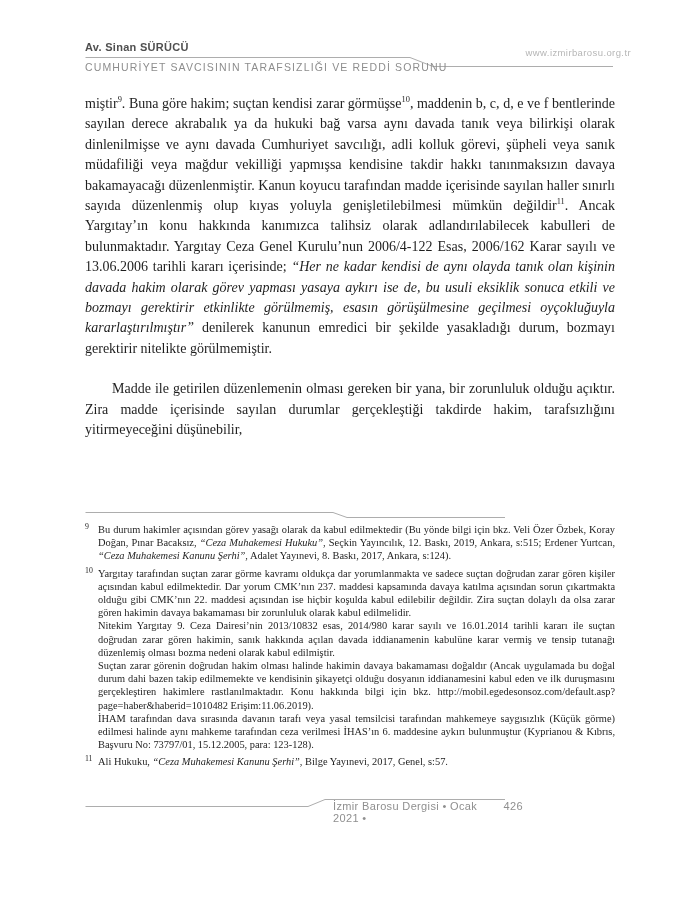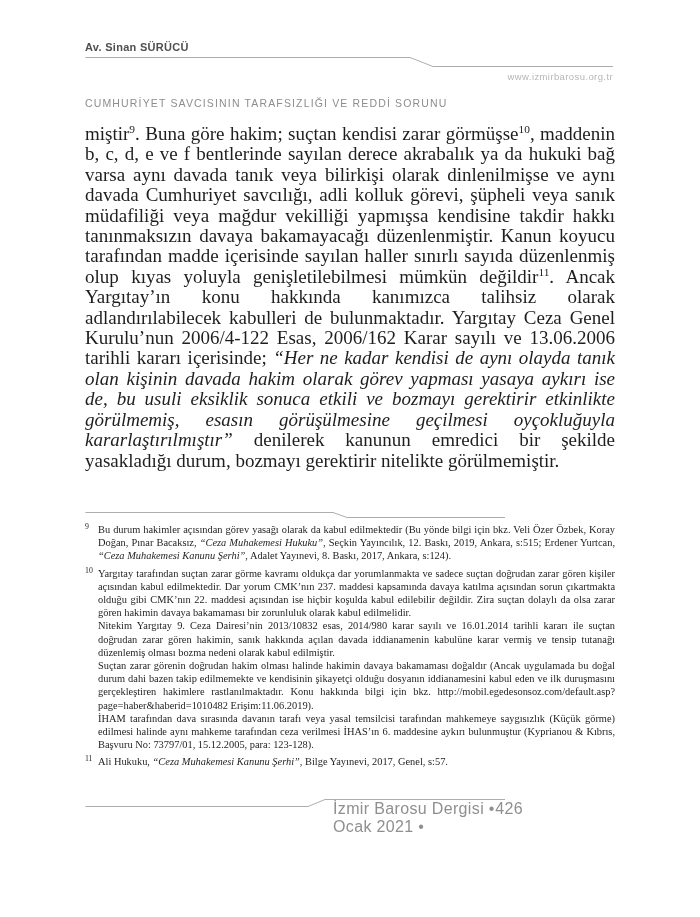--- a/index.html
+++ b/index.html
@@ -18,34 +18,32 @@
     font-family:"Liberation Sans", sans-serif;
     font-size:11px; font-weight:bold; letter-spacing:.3px;
     color:#4f4f4f;
   }
   .header-rule { position:absolute; left:85px; top:55px; }
   .article-title {
     position:absolute; left:85px; top:61px;
     font-family:"Liberation Sans", sans-serif;
     font-size:10.5px; letter-spacing:1.15px;
     color:#8d8d8d;
-    margin-top:36px;
   }
   .website {
-    position:absolute; left:362px; top:47px; width:251px;
+    position:absolute; left:380px; top:47px; width:251px;
     text-align:right;
     font-family:"Liberation Sans", sans-serif;
     font-size:9.5px; letter-spacing:.4px;
     color:#b6b6b6;
-    margin-top:24px;
   }
   
   .body-text {
-    position:absolute; left:85px; top:124px; width:530px;
-    font-size:19px; line-height:20.4px;
+    position:absolute; left:85px; top:94px; width:530px;
+    font-size:14px; line-height:20.4px;
     text-align:justify;
   }
   .body-text p { margin:0; }
   .body-text p + p { margin-top:20px; text-indent:27px; }
   sup { font-size:.6em; line-height:0; vertical-align:super; }
   i { font-style:italic; }
   
   .footnotes {
     position:absolute; left:85px; top:511px; width:530px;
     font-size:10.4px; line-height:13.2px;
@@ -57,41 +55,42 @@
     position:absolute; left:0; top:-1px;
     font-size:7.8px; line-height:normal;
   }
   .fn-par { margin:0; }
   
   .footer-rule { position:absolute; left:85px; top:796px; }
   .footer-text {
     position:absolute; left:333px; top:800px; width:190px;
     display:flex; justify-content:flex-end; align-items:baseline;
     font-family:"Liberation Sans", sans-serif;
-    font-size:16px; letter-spacing:.35px;
+    font-size:11px; letter-spacing:.35px;
     color:#8f8f8f;
   }
 </style>
 </head>
 <body>
 
 <div class="page">
 
   <div class="author">Av. Sinan SÜRÜCÜ</div>
 
   <svg class="header-rule" width="530" height="14" viewBox="0 0 530 14">
     <polyline points="0.5,2.5 325,2.5 348,11.5 528,11.5" fill="none" stroke="#adadad" stroke-width="1"></polyline>
   </svg>
 
   <div class="article-title">CUMHURİYET SAVCISININ TARAFSIZLIĞI VE REDDİ SORUNU</div>
 
   <div class="website">www.izmirbarosu.org.tr</div>
 
   <div class="body-text">
     <p><span>miştir</span><sup>9</sup><span>. Buna göre hakim; suçtan kendisi zarar görmüşse</span><sup>10</sup><span>, maddenin b, c, d, e ve f bentlerinde sayılan derece akrabalık ya da hukuki bağ varsa aynı davada tanık veya bilirkişi olarak dinlenilmişse ve aynı davada Cumhuriyet savcılığı, adli kolluk görevi, şüpheli veya sanık müdafiliği veya mağdur vekilliği yapmışsa kendisine takdir hakkı tanınmaksızın davaya bakamayacağı düzenlenmiştir. Kanun koyucu tarafından madde içerisinde sayılan haller sınırlı sayıda düzenlenmiş olup kıyas yoluyla genişletilebilmesi mümkün değildir</span><sup>11</sup><span>.  Ancak Yargıtay’ın konu hakkında kanımızca talihsiz olarak adlandırılabilecek kabulleri de bulunmaktadır. Yargıtay Ceza Genel Kurulu’nun 2006/4-122 Esas, 2006/162 Karar sayılı ve 13.06.2006 tarihli kararı içerisinde; </span><i>“Her ne kadar kendisi de aynı olayda tanık olan kişinin davada hakim olarak görev yapması yasaya aykırı ise de, bu usuli eksiklik sonuca etkili ve bozmayı gerektirir etkinlikte görülmemiş, esasın görüşülmesine geçilmesi oyçokluğuyla kararlaştırılmıştır”</i><span> denilerek kanunun emredici bir şekilde yasakladığı durum, bozmayı gerektirir nitelikte görülmemiştir.</span></p>
+    <p><span>Madde ile getirilen düzenlemenin olması gereken bir yana, bir zorunluluk olduğu açıktır. Zira madde içerisinde sayılan durumlar gerçekleştiği takdirde hakim, tarafsızlığını yitirmeyeceğini düşünebilir,</span></p>
   </div>
 
   <div class="footnotes">
     <svg class="footnote-sep" width="530" height="8" viewBox="0 0 530 8">
       <polyline points="0.5,1.5 248,1.5 262,6.5 420,6.5" fill="none" stroke="#adadad" stroke-width="1"></polyline>
     </svg>
 
     <div class="footnote">
       <span class="fn-num">9</span>
       <div class="fn-par"><span>Bu durum hakimler açısından görev yasağı olarak da kabul edilmektedir (Bu yönde bilgi için bkz. Veli Özer Özbek, Koray Doğan, Pınar Bacaksız, </span><i>“Ceza Muhakemesi Hukuku”</i><span>, Seçkin Yayıncılık, 12. Baskı, 2019, Ankara, s:515; Erdener Yurtcan, </span><i>“Ceza Muhakemesi Kanunu Şerhi”</i><span>, Adalet Yayınevi, 8. Baskı, 2017, Ankara, s:124).</span></div>

